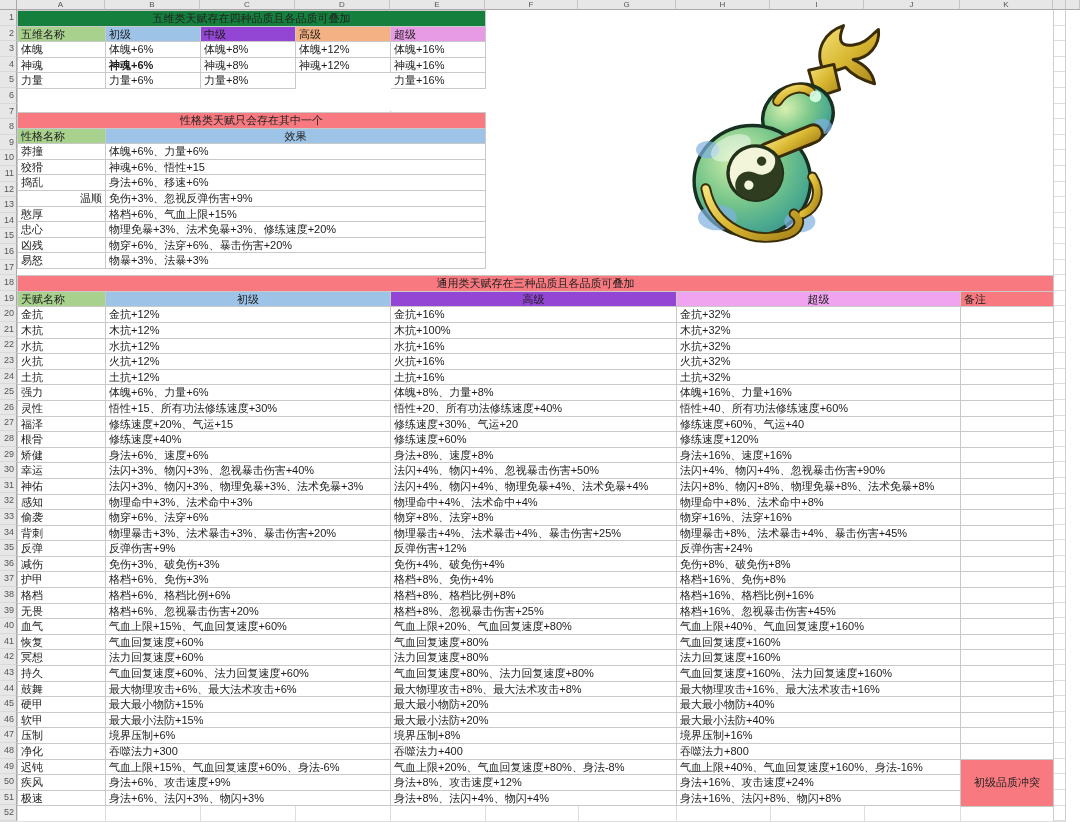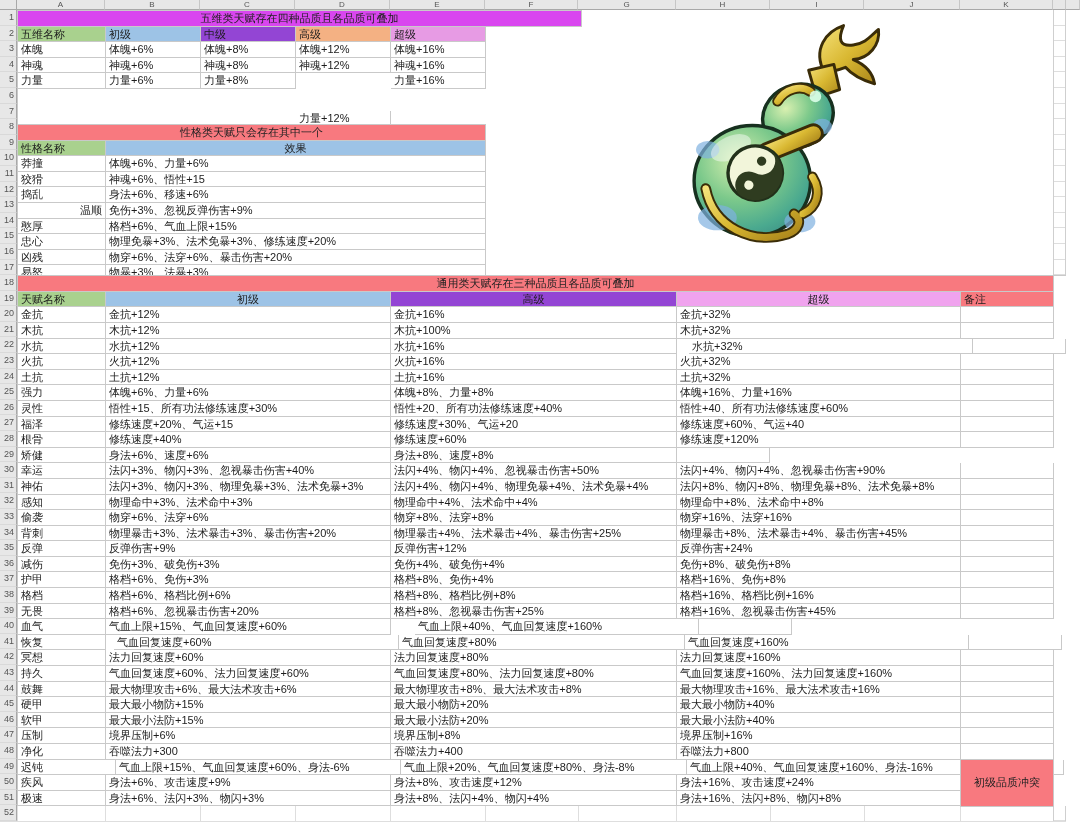--- a/index.html
+++ b/index.html
@@ -10,21 +10,21 @@
           border-right:1px solid #a8a8a8;border-bottom:1px solid #a8a8a8;z-index:6}
   #col-headers{position:absolute;left:17px;top:0;height:10px;display:flex;z-index:5}
   .colhdr{height:10px;background:#e7e7e7;border-right:1px solid #c6c6c6;border-bottom:1px solid #a8a8a8;
           font-size:8px;line-height:9px;text-align:center;color:#555;overflow:hidden}
   #row-headers{position:absolute;left:0;top:10px;width:17px;z-index:5}
   .rowhdr{width:17px;height:15.6px;background:#e7e7e7;border-bottom:1px solid #d9d9d9;
           border-right:1px solid #a8a8a8;font-size:9px;line-height:14px;color:#555;
           text-align:right;padding-right:2px;overflow:hidden;direction:rtl;white-space:nowrap}
   .tbl{position:absolute;border-top:1px solid #c9c9c9;border-left:1px solid #c9c9c9;z-index:2;background:#fff}
   #t1{left:17px;top:10px}
-  #t2{left:17px;top:124px}
+  #t2{left:17px;top:112px}
   #t3{left:17px;top:275.2px}
   .row{display:flex}
   .c{height:15.6px;border-right:1px solid #c9c9c9;border-bottom:1px solid #c9c9c9;
      font-size:11px;line-height:14px;color:#1c1c1c;padding:0 3px;white-space:nowrap;
      overflow:hidden;background:#fff}
   .c.center{text-align:center}
   .c.title{text-align:center;color:#222}
   #merged-note{position:absolute;left:960px;top:758.8px;width:94px;height:47.8px;
      border:1px solid #c9c9c9;font-size:11px;color:#222;display:flex;align-items:center;
      justify-content:center;z-index:3}
@@ -105,39 +105,39 @@
       <div class="rowhdr">47</div>
       <div class="rowhdr">48</div>
       <div class="rowhdr">49</div>
       <div class="rowhdr">50</div>
       <div class="rowhdr">51</div>
       <div class="rowhdr">52</div>
     </div>
 
   <div id="t1" class="tbl">
       <div class="row">
-        <div class="c title" style="width: 564px; background: #d946ef;">五维类天赋存在四种品质且各品质可叠加</div>
+        <div class="c title" style="width: 468px; background: #15803d;">五维类天赋存在四种品质且各品质可叠加</div>
       </div>
       <div class="row">
         <div class="c" style="width: 88px; background: rgb(169, 209, 142);">五维名称</div>
         <div class="c" style="width: 95px; background: rgb(157, 195, 230);">初级</div>
         <div class="c" style="width: 95px; background: rgb(147, 69, 212);">中级</div>
         <div class="c" style="width: 95px; background: rgb(244, 177, 131);">高级</div>
         <div class="c" style="width: 95px; background: rgb(231, 155, 228);">超级</div>
       </div>
       <div class="row">
         <div class="c" style="width: 88px;">体魄</div>
         <div class="c" style="width: 95px;">体魄+6%</div>
         <div class="c" style="width: 95px;">体魄+8%</div>
         <div class="c" style="width: 95px;">体魄+12%</div>
         <div class="c" style="width: 95px;">体魄+16%</div>
       </div>
       <div class="row">
         <div class="c" style="width: 88px;">神魂</div>
-        <div class="c" style="width: 95px;">神魂+6%</div>
+        <div class="c" style="width: 95px; font-weight: bold;">神魂+6%</div>
         <div class="c" style="width: 95px;">神魂+8%</div>
         <div class="c" style="width: 95px;">神魂+12%</div>
         <div class="c" style="width: 95px;">神魂+16%</div>
       </div>
       <div class="row">
         <div class="c" style="width: 88px;">力量</div>
         <div class="c" style="width: 95px;">力量+6%</div>
         <div class="c" style="width: 95px;">力量+8%</div>
         <div class="c" style="width: 95px; margin-top: 38px;">力量+12%</div>
         <div class="c" style="width: 95px;">力量+16%</div>
@@ -220,21 +220,21 @@
         <div class="c" style="width: 88px;">木抗</div>
         <div class="c" style="width: 285px;">木抗+12%</div>
         <div class="c" style="width: 286px;">木抗+100%</div>
         <div class="c" style="width: 284px;">木抗+32%</div>
         <div class="c" style="width: 93px;"></div>
       </div>
       <div class="row">
         <div class="c" style="width: 88px;">水抗</div>
         <div class="c" style="width: 285px;">水抗+12%</div>
         <div class="c" style="width: 286px;">水抗+16%</div>
-        <div class="c" style="width: 284px; margin-left: 12px;">水抗+32%</div>
+        <div class="c" style="width: 284px;">水抗+32%</div>
         <div class="c" style="width: 93px;"></div>
       </div>
       <div class="row">
         <div class="c" style="width: 88px;">火抗</div>
         <div class="c" style="width: 285px;">火抗+12%</div>
         <div class="c" style="width: 286px;">火抗+16%</div>
         <div class="c" style="width: 284px;">火抗+32%</div>
         <div class="c" style="width: 93px;"></div>
       </div>
       <div class="row">
@@ -269,20 +269,21 @@
         <div class="c" style="width: 88px;">根骨</div>
         <div class="c" style="width: 285px;">修练速度+40%</div>
         <div class="c" style="width: 286px;">修练速度+60%</div>
         <div class="c" style="width: 284px;">修练速度+120%</div>
         <div class="c" style="width: 93px;"></div>
       </div>
       <div class="row">
         <div class="c" style="width: 88px;">矫健</div>
         <div class="c" style="width: 285px;">身法+6%、速度+6%</div>
         <div class="c" style="width: 286px;">身法+8%、速度+8%</div>
+        <div class="c" style="width: 284px;">身法+16%、速度+16%</div>
         <div class="c" style="width: 93px;"></div>
       </div>
       <div class="row">
         <div class="c" style="width: 88px;">幸运</div>
         <div class="c" style="width: 285px;">法闪+3%、物闪+3%、忽视暴击伤害+40%</div>
         <div class="c" style="width: 286px;">法闪+4%、物闪+4%、忽视暴击伤害+50%</div>
         <div class="c" style="width: 284px;">法闪+4%、物闪+4%、忽视暴击伤害+90%</div>
         <div class="c" style="width: 93px;"></div>
       </div>
       <div class="row">
@@ -344,26 +345,27 @@
       <div class="row">
         <div class="c" style="width: 88px;">无畏</div>
         <div class="c" style="width: 285px;">格档+6%、忽视暴击伤害+20%</div>
         <div class="c" style="width: 286px;">格档+8%、忽视暴击伤害+25%</div>
         <div class="c" style="width: 284px;">格档+16%、忽视暴击伤害+45%</div>
         <div class="c" style="width: 93px;"></div>
       </div>
       <div class="row">
         <div class="c" style="width: 88px;">血气</div>
         <div class="c" style="width: 285px;">气血上限+15%、气血回复速度+60%</div>
-        <div class="c" style="width: 284px; margin-left: 24px;">气血上限+40%、气血回复速度+160%</div>
+        <div class="c" style="width: 286px;">气血上限+20%、气血回复速度+80%</div>
+        <div class="c" style="width: 284px;">气血上限+40%、气血回复速度+160%</div>
         <div class="c" style="width: 93px;"></div>
       </div>
       <div class="row">
         <div class="c" style="width: 88px;">恢复</div>
-        <div class="c" style="width: 285px; margin-left: 8px;">气血回复速度+60%</div>
+        <div class="c" style="width: 285px;">气血回复速度+60%</div>
         <div class="c" style="width: 286px;">气血回复速度+80%</div>
         <div class="c" style="width: 284px;">气血回复速度+160%</div>
         <div class="c" style="width: 93px;"></div>
       </div>
       <div class="row">
         <div class="c" style="width: 88px;">冥想</div>
         <div class="c" style="width: 285px;">法力回复速度+60%</div>
         <div class="c" style="width: 286px;">法力回复速度+80%</div>
         <div class="c" style="width: 284px;">法力回复速度+160%</div>
         <div class="c" style="width: 93px;"></div>
@@ -404,21 +406,21 @@
         <div class="c" style="width: 93px;"></div>
       </div>
       <div class="row">
         <div class="c" style="width: 88px;">净化</div>
         <div class="c" style="width: 285px;">吞噬法力+300</div>
         <div class="c" style="width: 286px;">吞噬法力+400</div>
         <div class="c" style="width: 284px;">吞噬法力+800</div>
         <div class="c" style="width: 93px;"></div>
       </div>
       <div class="row">
-        <div class="c" style="width: 98px;">迟钝</div>
+        <div class="c" style="width: 88px;">迟钝</div>
         <div class="c" style="width: 285px;">气血上限+15%、气血回复速度+60%、身法-6%</div>
         <div class="c" style="width: 286px;">气血上限+20%、气血回复速度+80%、身法-8%</div>
         <div class="c" style="width: 284px;">气血上限+40%、气血回复速度+160%、身法-16%</div>
         <div class="c" style="width: 93px;"></div>
       </div>
       <div class="row">
         <div class="c" style="width: 88px;">疾风</div>
         <div class="c" style="width: 285px;">身法+6%、攻击速度+9%</div>
         <div class="c" style="width: 286px;">身法+8%、攻击速度+12%</div>
         <div class="c" style="width: 284px;">身法+16%、攻击速度+24%</div>

